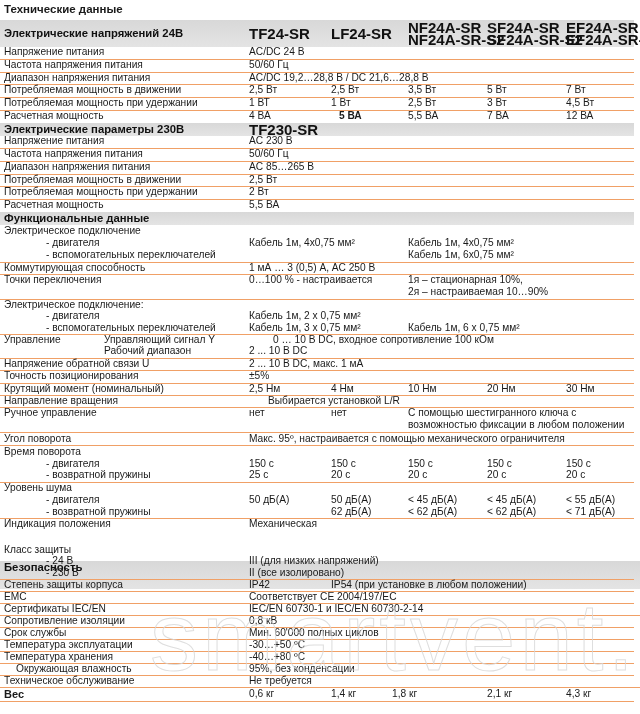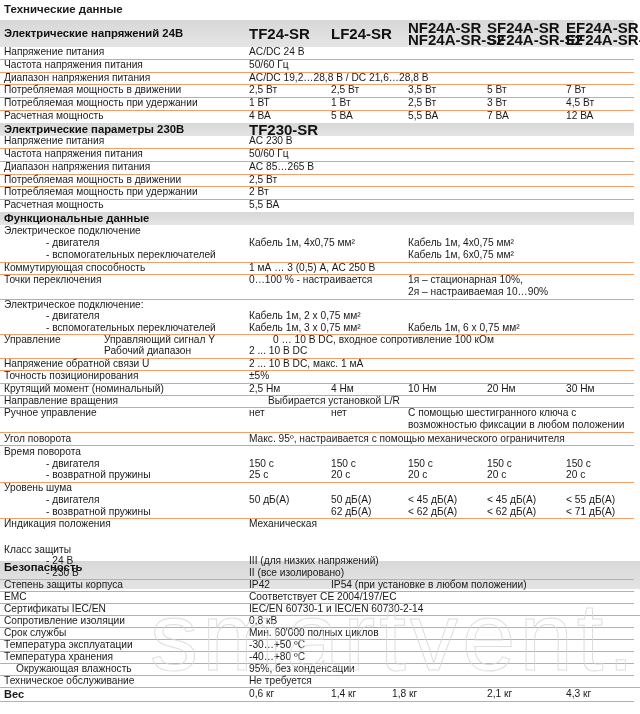--- a/index.html
+++ b/index.html
@@ -62,21 +62,21 @@
     <span class="t" style="left:4px;top:-1px;">Потребляемая мощность при удержании</span>
     <span class="t" style="left:249px;top:-1px;">1 ВТ</span>
     <span class="t" style="left:331px;top:-1px;">1 Вт</span>
     <span class="t" style="left:408px;top:-1px;">2,5 Вт</span>
     <span class="t" style="left:487px;top:-1px;">3 Вт</span>
     <span class="t" style="left:566px;top:-1px;">4,5 Вт</span>
   </div>
   <div class="row" style="top:111px;height:12px;">
     <span class="t" style="left:4px;top:-1px;">Расчетная мощность</span>
     <span class="t" style="left:249px;top:-1px;">4 ВА</span>
-    <span class="t" style="left:331px;top:-1px;">5 ВА</span>
+    <span class="t" style="left:339px;top:-1px;font-weight:bold;">5 ВА</span>
     <span class="t" style="left:408px;top:-1px;">5,5 ВА</span>
     <span class="t" style="left:487px;top:-1px;">7 ВА</span>
     <span class="t" style="left:566px;top:-1px;">12 ВА</span>
   </div>
 
   <div class="band" style="top:123px;height:13px;">
     <span class="lbl" style="top:0px;">Электрические параметры 230В</span>
     <span class="c" style="left:249px;top:0px;">TF230-SR</span>
   </div>
   <div class="row line" style="top:136px;height:12px;">

